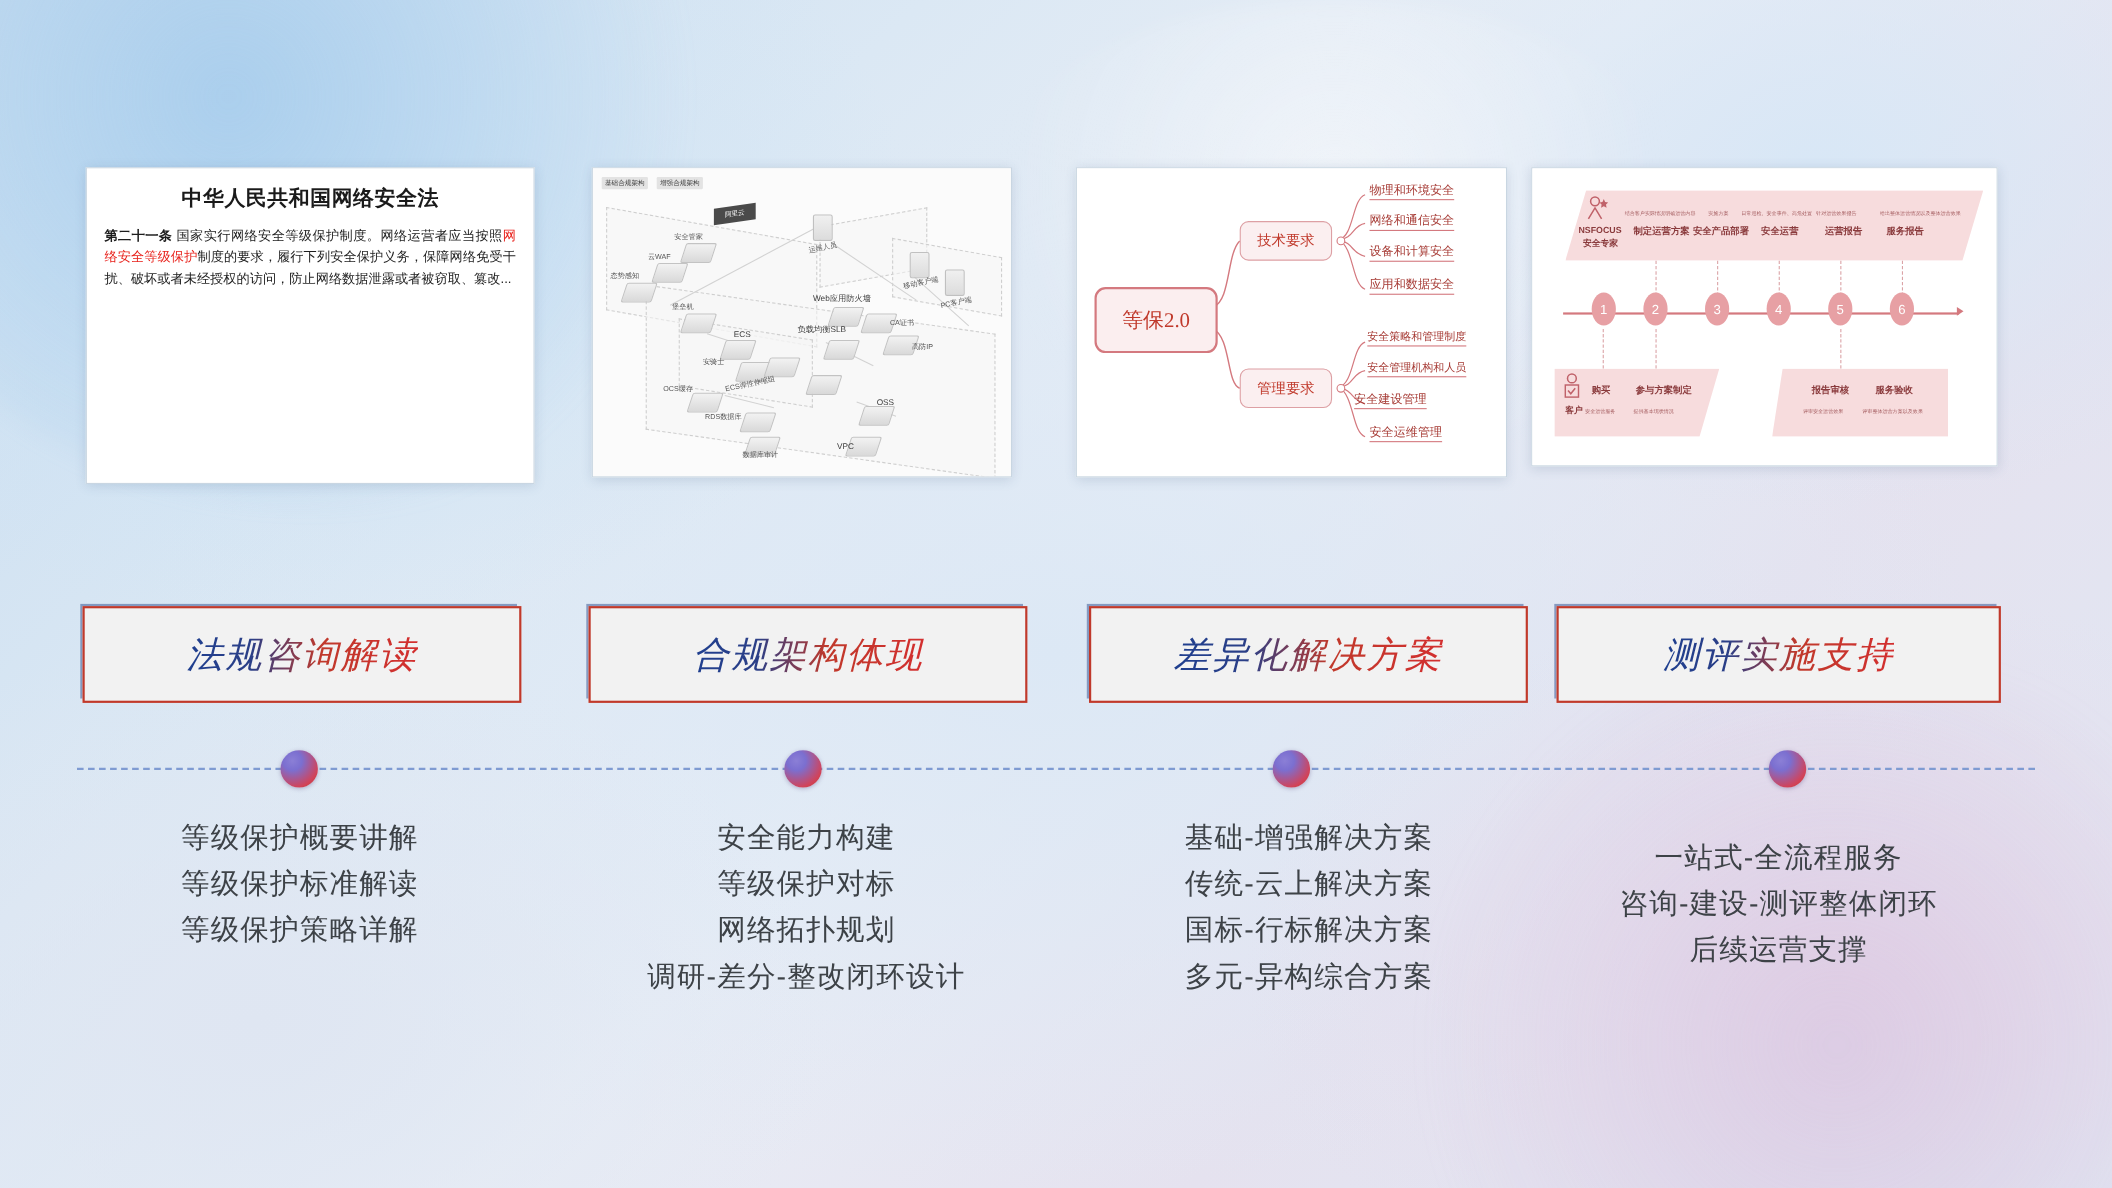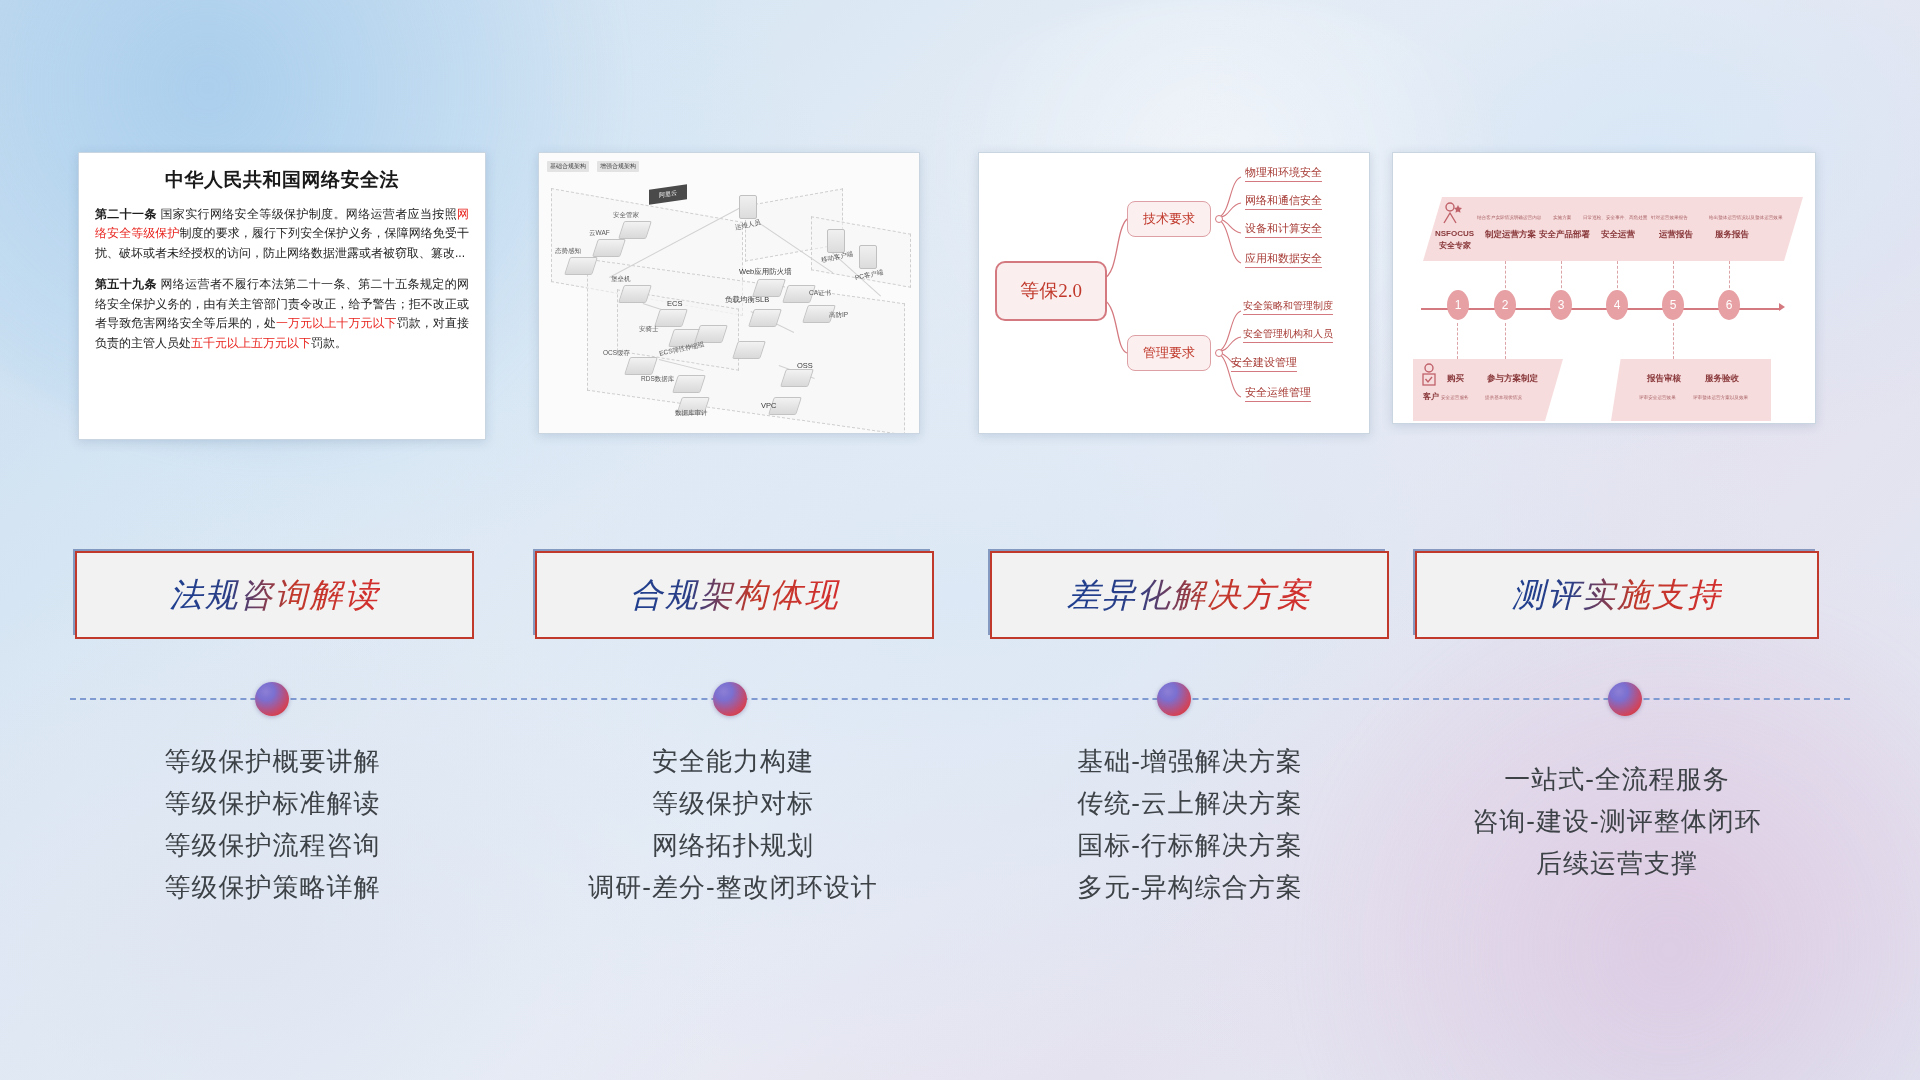--- a/index.html
+++ b/index.html
@@ -106,21 +106,21 @@
     position:absolute;font-size:11px;color:#a63a34;white-space:nowrap;
     font-family:"Liberation Serif",serif;
     border-bottom:1.5px solid #d4797f;padding-bottom:1px;
   }
   .mm-dot{
     position:absolute;width:6px;height:6px;border-radius:50%;
     border:1px solid #d4797f;background:#fff;
   }
 
   
-  .nsf{position:relative;width:100%;height:100%;background:#fff;margin-top:24px;}
+  .nsf{position:relative;width:100%;height:100%;background:#fff;}
   .nsf-band{
     position:absolute;background:#f7dcdd;
   }
   .nsf-top{
     left:30px;top:20px;width:380px;height:64px;
     clip-path:polygon(5% 0, 100% 0, 95% 100%, 0% 100%);
   }
   .nsf-bl{
     left:20px;top:182px;width:150px;height:62px;
     clip-path:polygon(0 0, 100% 0, 88% 100%, 0% 100%);
@@ -197,23 +197,20 @@
   <div class="bg-blur3"></div>
 </div>
 
 <div class="cards">
 
   <div class="card card-1">
     <div class="law">
       <div class="law-title">中华人民共和国网络安全法</div>
       <p class="law-p">
         <b>第二十一条</b><span> 国家实行网络安全等级保护制度。网络运营者应当按照</span><span class="red">网络安全等级保护</span><span>制度的要求，履行下列安全保护义务，保障网络免受干扰、破坏或者未经授权的访问，防止网络数据泄露或者被窃取、篡改...</span>
-      </p>
-      <p class="law-p">
-        <b>第五十九条</b><span> 网络运营者不履行本法第二十一条、第二十五条规定的网络安全保护义务的，由有关主管部门责令改正，给予警告；拒不改正或者导致危害网络安全等后果的，处</span><span class="red">一万元以上十万元以下</span><span>罚款，对直接负责的主管人员处</span><span class="red">五千元以上五万元以下</span><span>罚款。</span>
       </p>
     </div>
   </div>
 
   <div class="card card-2">
     <div class="arch">
       <div class="tag" style="left:8px;top:8px;">基础合规架构</div>
       <div class="tag" style="left:58px;top:8px;">增强合规架构</div>
       <div class="tagd" style="position:absolute;left:110px;top:34px;font-size:6px;padding:3px 10px;transform:skewY(-8deg);">阿里云</div>
 
@@ -384,21 +381,20 @@
 
 <div class="tl-line"></div>
 <div class="tl-dot tl-d1"></div>
 <div class="tl-dot tl-d2"></div>
 <div class="tl-dot tl-d3"></div>
 <div class="tl-dot tl-d4"></div>
 
 <div class="col col-1">
   <div class="col-item">等级保护概要讲解</div>
   <div class="col-item">等级保护标准解读</div>
-  <div class="col-item">等级保护流程咨询</div>
   <div class="col-item">等级保护策略详解</div>
 </div>
 <div class="col col-2">
   <div class="col-item">安全能力构建</div>
   <div class="col-item">等级保护对标</div>
   <div class="col-item">网络拓扑规划</div>
   <div class="col-item">调研-差分-整改闭环设计</div>
 </div>
 <div class="col col-3">
   <div class="col-item">基础-增强解决方案</div>

